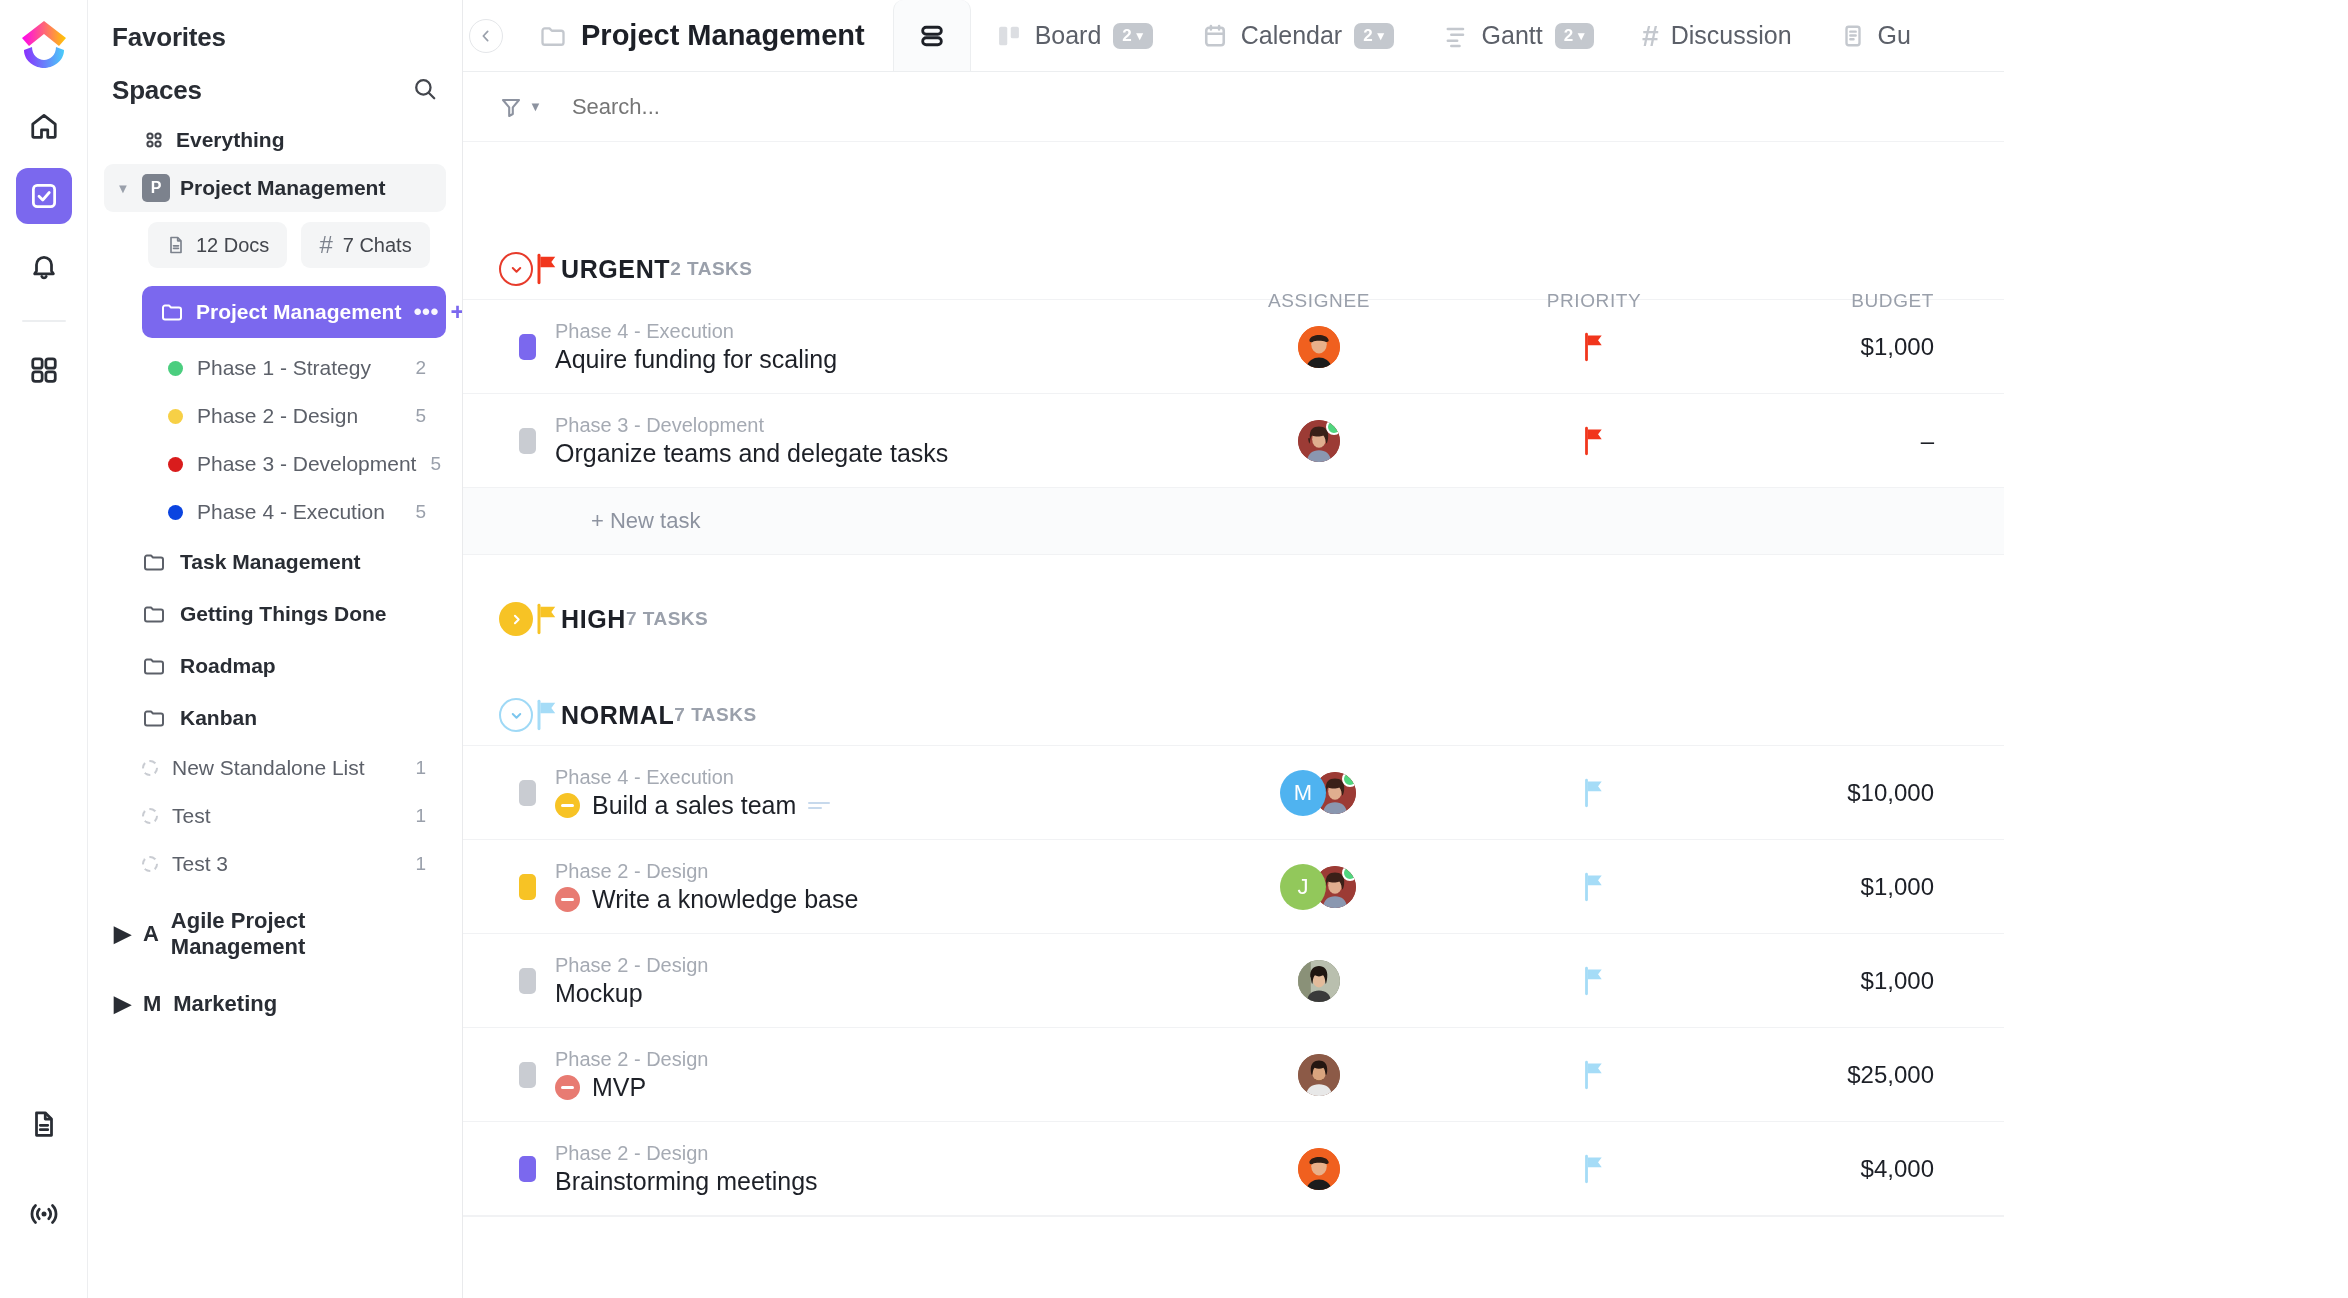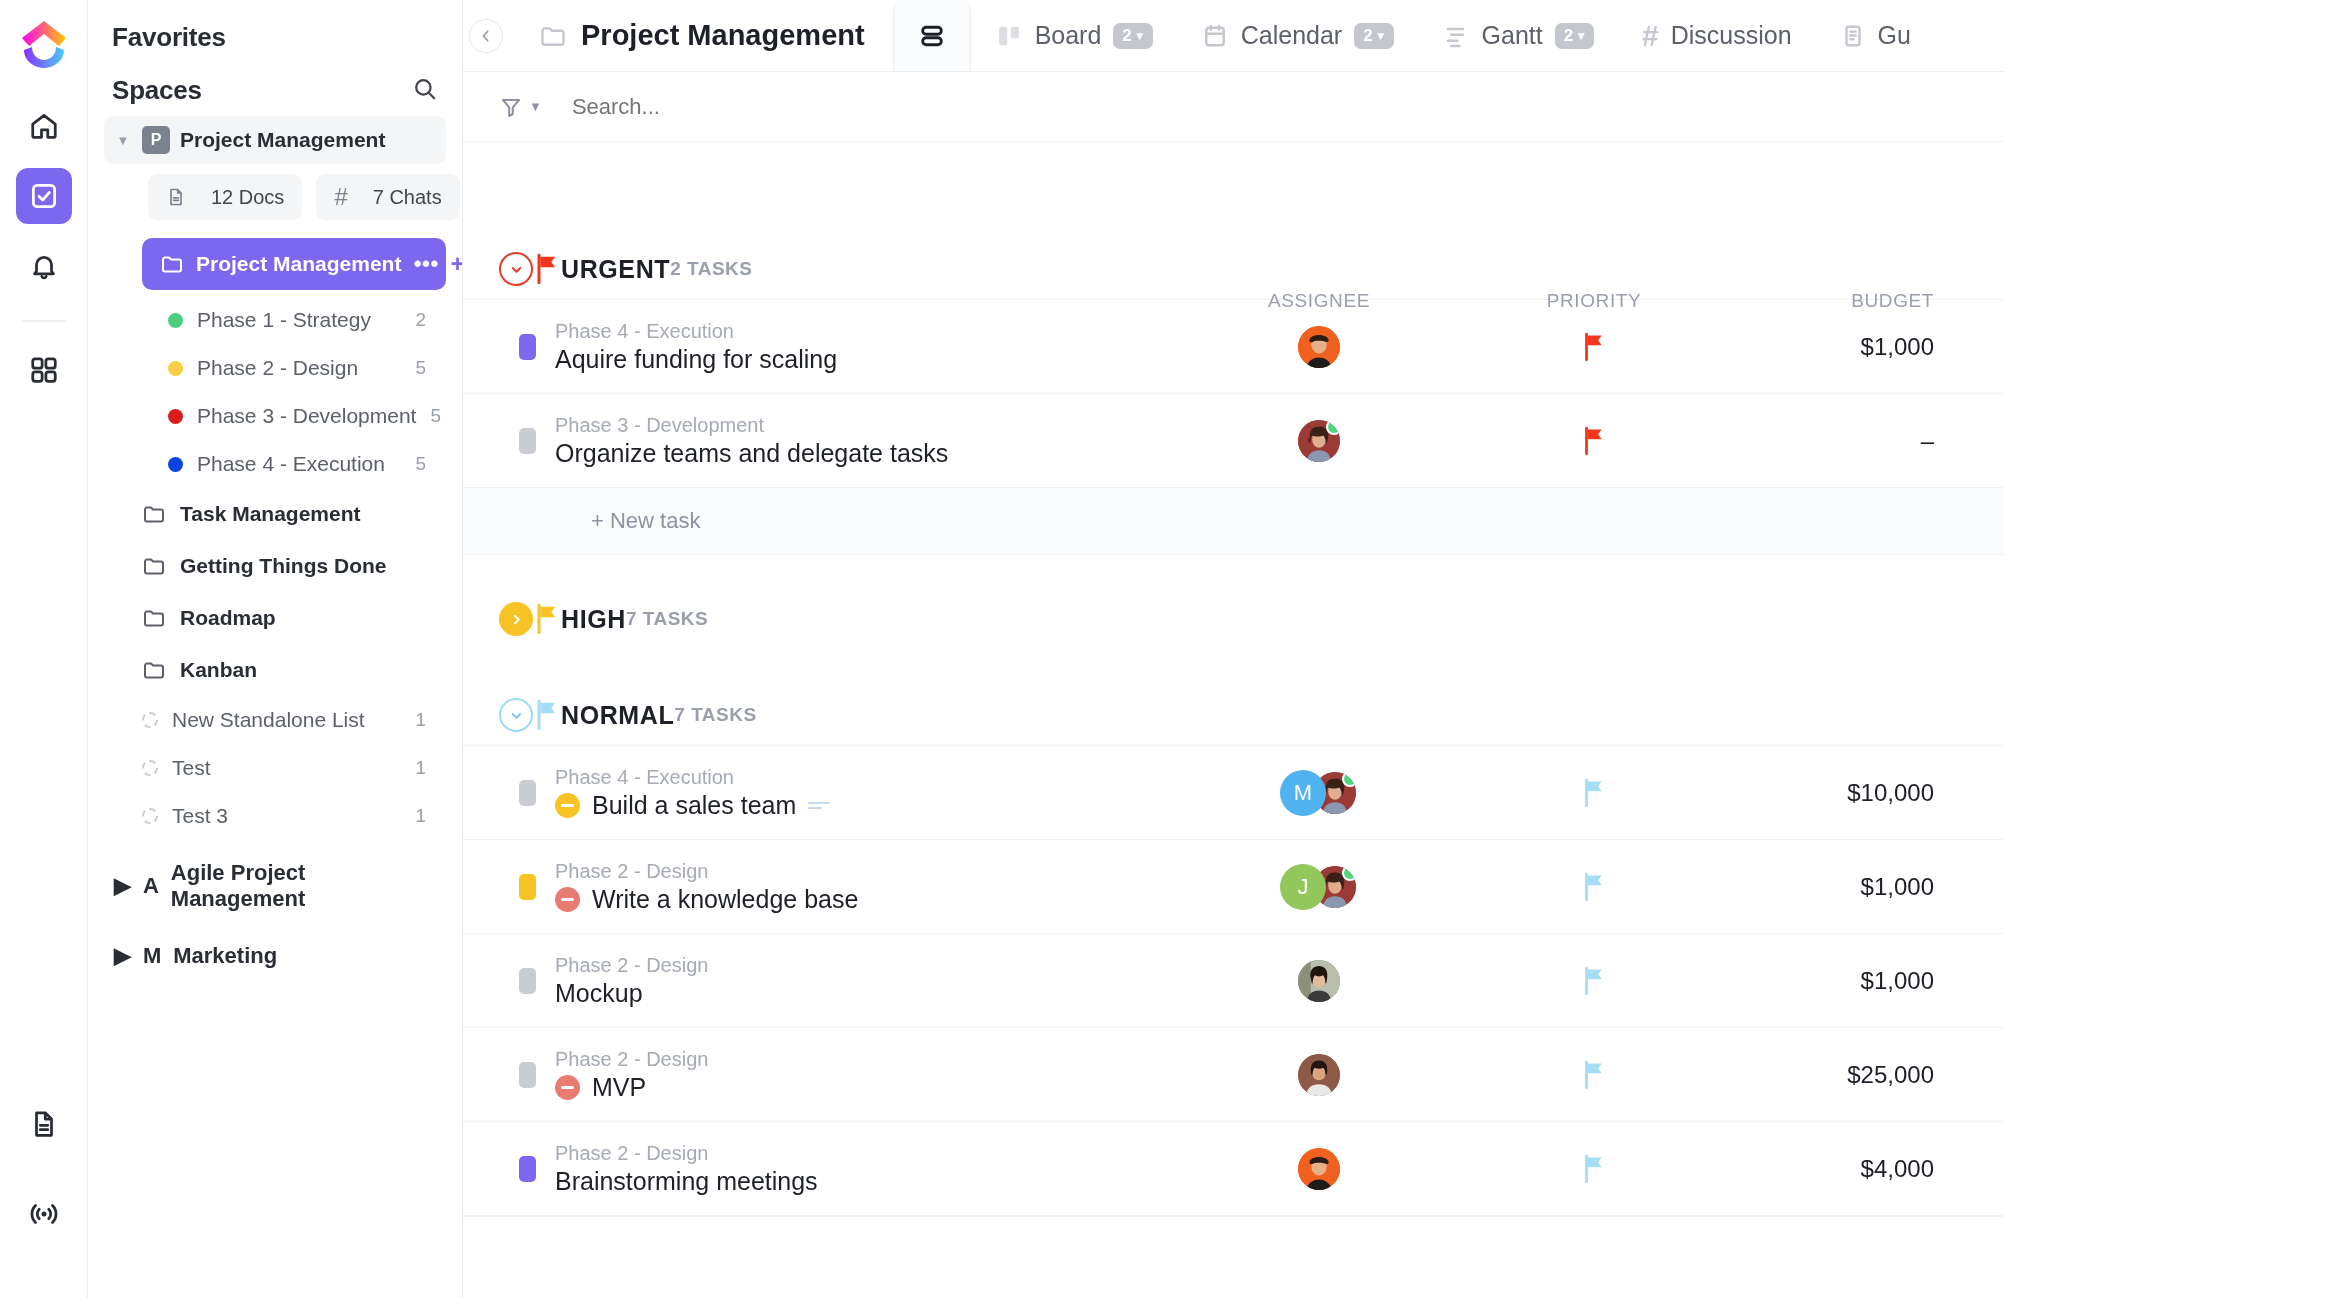--- a/index.html
+++ b/index.html
@@ -61,21 +61,21 @@
     color: #fff; font-size: 16px; font-weight: 700;
     display: flex; align-items: center; justify-content: center; flex: 0 0 28px;
   }
   .sb-row .lbl { font-weight: 700; white-space: nowrap; }
   .sb-row.sel-grey { background: #f4f5f6; }
   .sb-row.everything { font-weight: 700; }
 
   .sb-pills { display: flex; gap: 14px; padding: 10px 10px 10px 44px; }
   .pill {
     background: #f4f5f6; border-radius: 9px; height: 46px;
-    display: flex; align-items: center; gap: 25px; padding: 0 18px;
+    display: flex; align-items: center; gap: 10px; padding: 0 18px;
     font-size: 20px; color: #43464d; cursor: pointer; white-space: nowrap;
   }
 
   .sb-active {
     background: #7b68ee; color: #ffffff; border-radius: 10px;
     height: 52px; display: flex; align-items: center; gap: 12px;
     padding: 0 14px 0 18px; margin: 8px 0 6px 38px; cursor: pointer;
   }
   .sb-active .lbl { font-size: 21px; font-weight: 700; flex: 1; white-space: nowrap; }
   .sb-active .act { font-size: 24px; line-height: 1; opacity: .95; cursor: pointer; }
@@ -305,20 +305,32 @@
     <div class="sb-spaces">
       <div class="t">Spaces</div>
       <div style="color:#43464d;">
         <svg width="26" height="26" viewBox="0 0 24 24" fill="none" stroke="currentColor" stroke-width="2.1" stroke-linecap="round">
           <circle cx="10.5" cy="10.5" r="6.6"></circle>
             <path d="M15.4 15.4 L20.5 20.5"></path>
         </svg>
       </div>
     </div>
 
+    <div class="sb-row everything">
+      <span class="twisty"></span>
+      <span style="color:#43464d;display:flex;">
+        <svg width="24" height="24" viewBox="0 0 24 24" fill="none" stroke="currentColor" stroke-width="2">
+          <circle cx="8" cy="8" r="2.6"></circle>
+            <circle cx="16" cy="8" r="2.6"></circle>
+          <circle cx="8" cy="16" r="2.6"></circle>
+            <circle cx="16" cy="16" r="2.6"></circle>
+        </svg>
+      </span>
+      <span class="lbl">Everything</span>
+    </div>
 
     <div class="sb-row sel-grey">
       <span class="twisty">▼</span>
       <span class="sq">P</span>
       <span class="lbl">Project Management</span>
     </div>
 
     <div class="sb-pills">
       <div class="pill">
         <span style="color:#7c828d;display:flex;">

